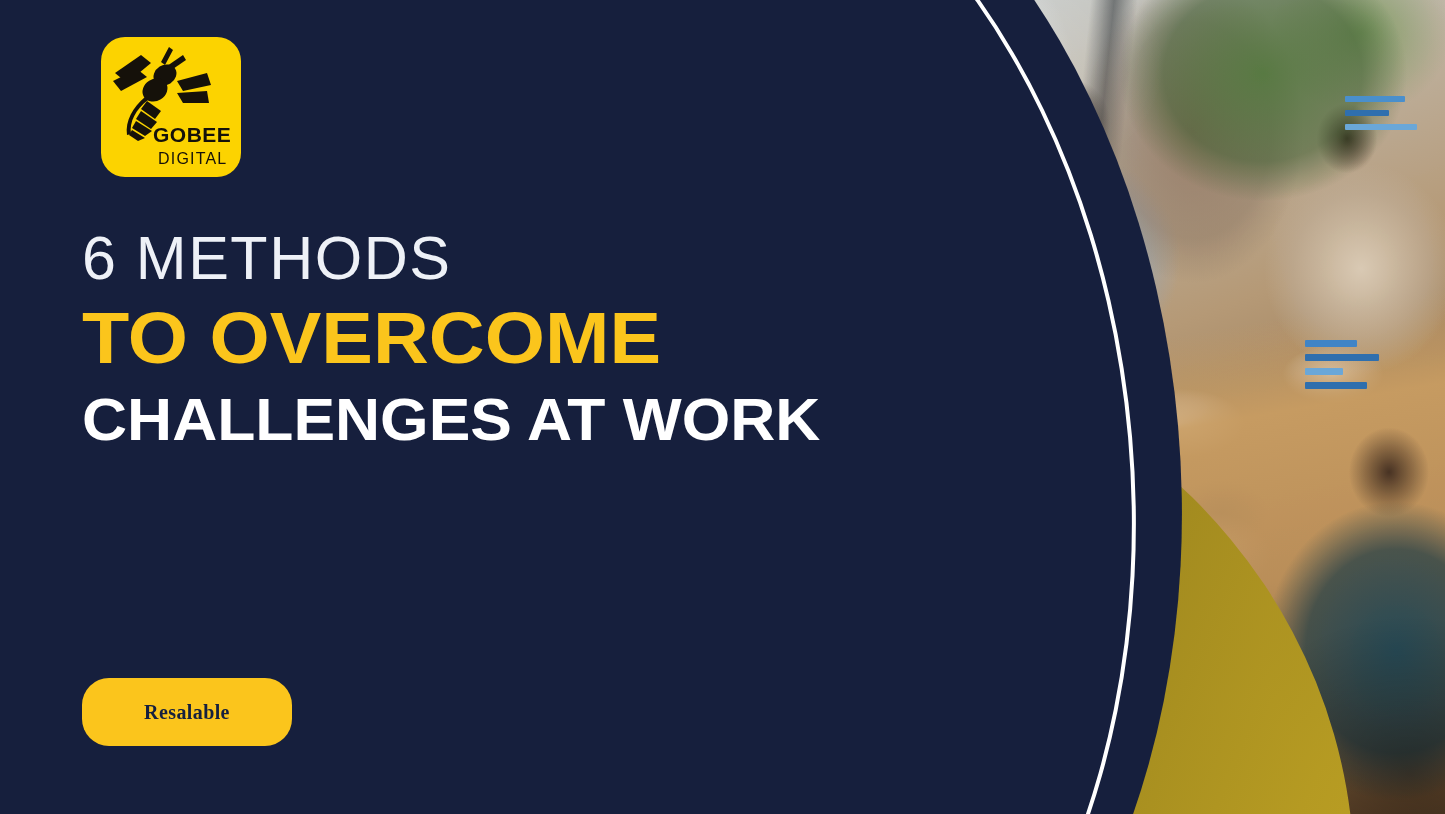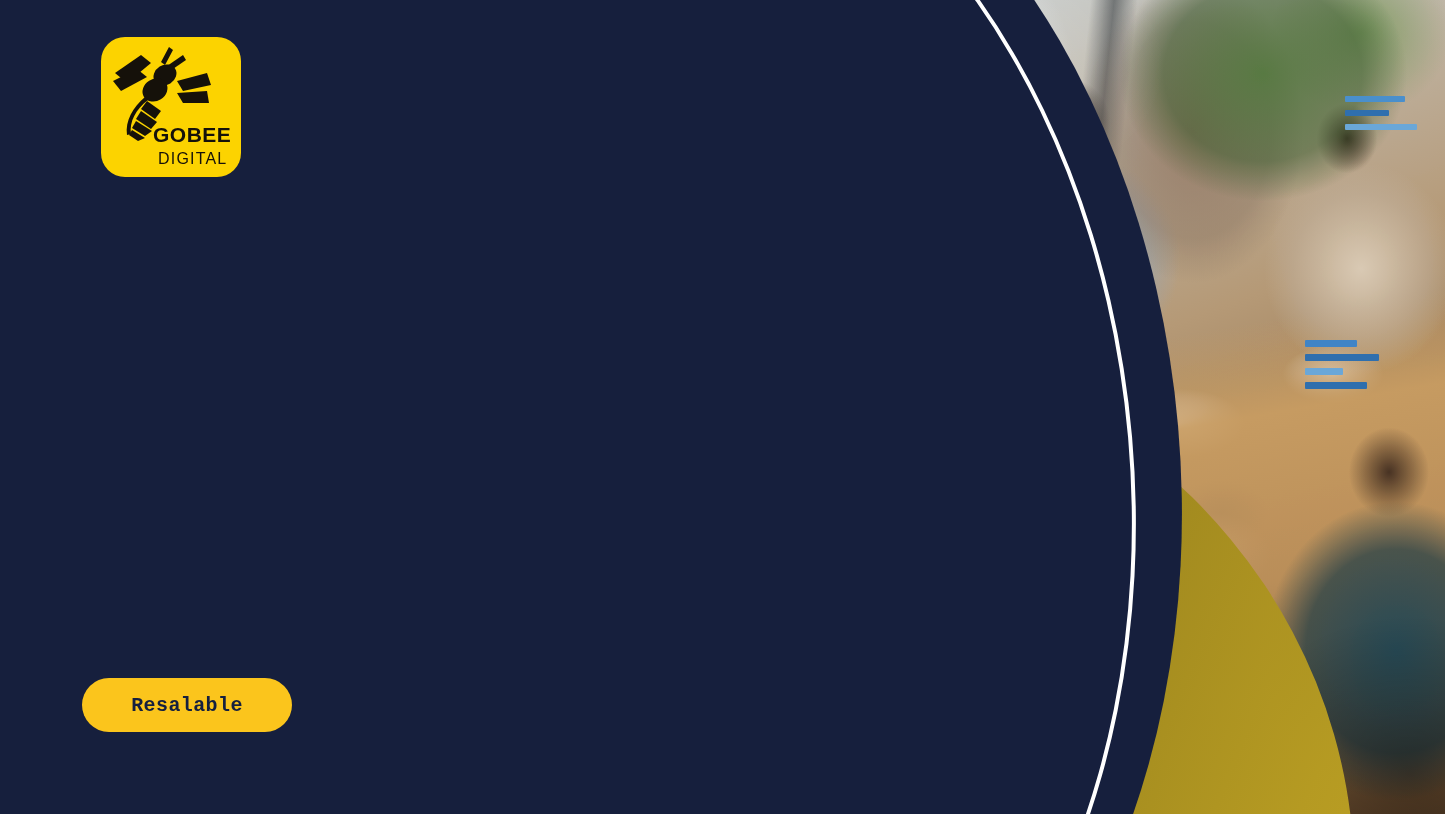--- a/index.html
+++ b/index.html
@@ -287,30 +287,30 @@
     line-height: 1.43;
     letter-spacing: 0.1px;
   }
 
   
   .cta {
     position: absolute;
     left: 82px;
     top: 678px;
     width: 210px;
-    height: 54px;
+    height: 68px;
     background: #fbc51c;
     border: none;
     border-radius: 27px;
     color: #15203f;
     font-size: 20px;
     font-weight: bold;
     letter-spacing: 0.4px;
     cursor: pointer;
-    font-family: Liberation Mono, monospace;
+    font-family: Liberation Serif, serif;
   }
 </style>
 </head>
 <body>
 
 <div class="banner">
 
   <div class="photo-panel">
     <div class="photo-img"></div>
 
@@ -365,18 +365,23 @@
           <path d="M29 80 L45 90 L38 95 L25 87 Z"></path>
           <path d="M25 89 L38 97 L31 100 L22 94 Z"></path>
 
           <path d="M38 56 C26 66, 18 80, 20 94 L24 93 C22 81, 29 68, 41 59 Z"></path>
         </g>
       </svg>
       <div class="logo-gobee">GOBEE</div>
       <div class="logo-digital">DIGITAL</div>
     </div>
 
+    <div class="headline">
+      <div class="hl-1">6 METHODS</div>
+      <div class="hl-2">TO OVERCOME</div>
+      <div class="hl-3">CHALLENGES AT WORK</div>
+    </div>
 
 
     <button class="cta">Resalable</button>
 
   </div>
 </div>
 
 </body></html>

